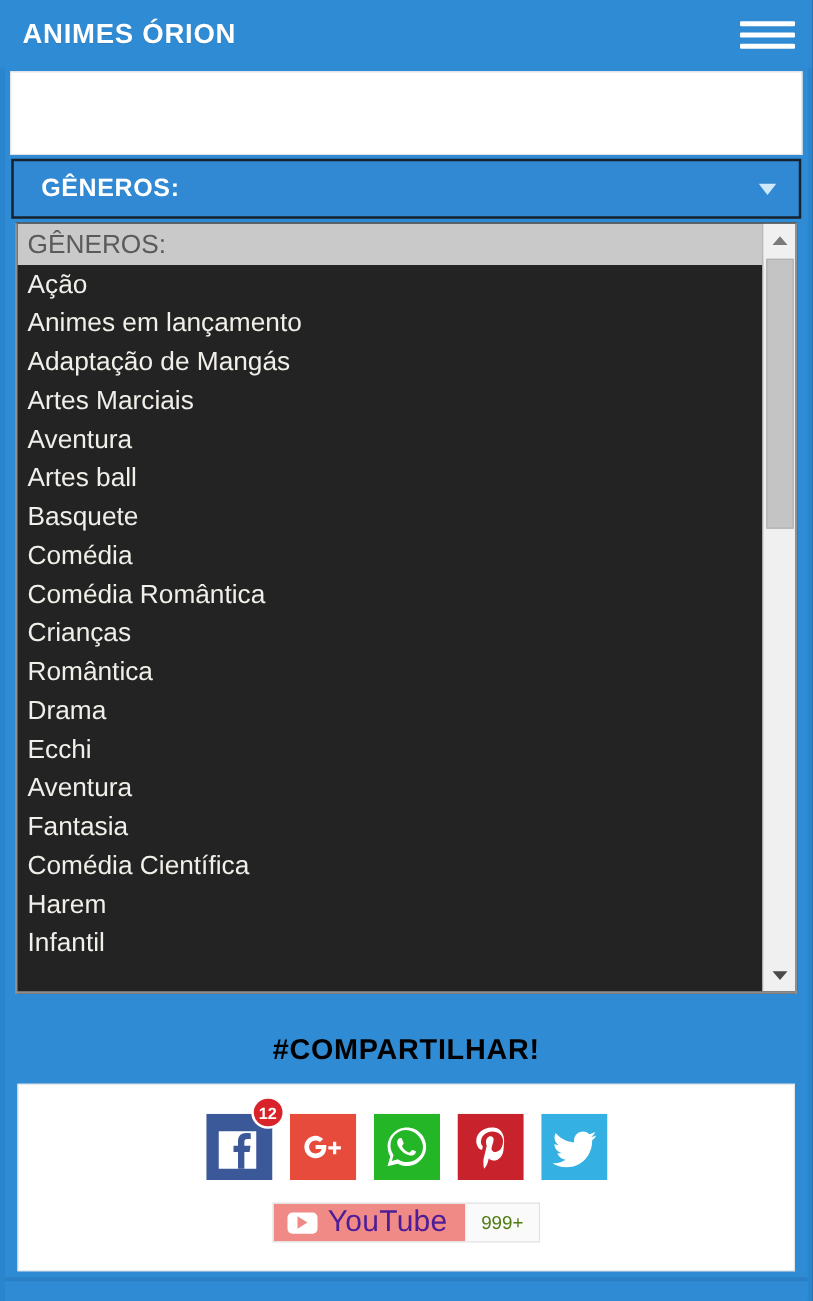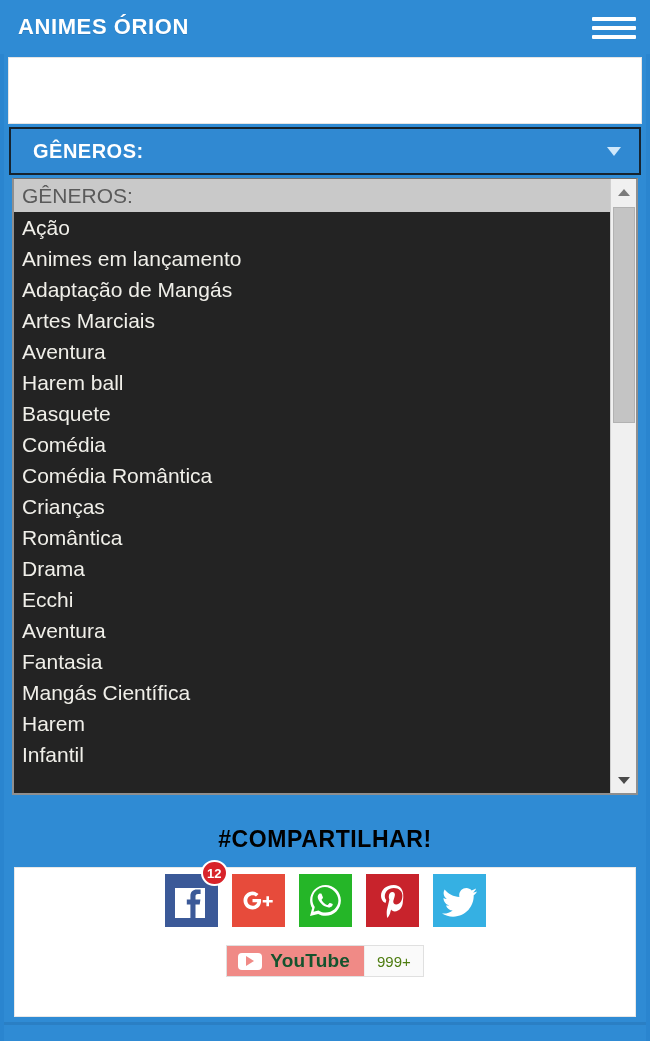--- a/index.html
+++ b/index.html
@@ -190,20 +190,21 @@
     position: absolute;
     left: 14px; top: 867px;
     width: 622px; height: 150px;
     background: #ffffff;
     border: 1px solid #e8e8e8;
     display: flex;
     flex-direction: column;
     align-items: center;
   }
   .icon-row {
+    margin-top: 17px;
     display: flex;
     gap: 14px;
     align-items: flex-start;
   }
   .sbtn {
     position: relative;
     width: 53px; height: 64px;
     display: flex; align-items: center; justify-content: center;
     cursor: pointer;
   }
@@ -243,23 +244,23 @@
     display: flex; align-items: center; justify-content: center;
   }
   .yt-play i {
     width: 0; height: 0;
     border-top: 5px solid transparent;
     border-bottom: 5px solid transparent;
     border-left: 8px solid #f08a86;
     display: block;
   }
   .yt-word {
-    color: #14532d;
-    font-size: 19px;
-    font-weight: bold;
+    color: #4c1d95;
+    font-size: 24px;
+    font-weight: normal;
     letter-spacing: .2px;
   }
   .yt-count {
     background: #fafafa;
     color: #4d7c0f;
     font-size: 15px;
     display: flex; align-items: center;
     padding: 0 12px;
     border-left: 1px solid #eee;
   }
@@ -299,31 +300,31 @@
   </div>
 
   <div class="option-list-wrap">
     <div class="option-list" id="option-list">
         <div class="option placeholder">GÊNEROS:</div>
         <div class="option">Ação</div>
         <div class="option">Animes em lançamento</div>
         <div class="option">Adaptação de Mangás</div>
         <div class="option">Artes Marciais</div>
         <div class="option">Aventura</div>
-        <div class="option">Harem ball</div>
+        <div class="option">Artes ball</div>
         <div class="option">Basquete</div>
         <div class="option">Comédia</div>
         <div class="option">Comédia Romântica</div>
         <div class="option">Crianças</div>
         <div class="option">Romântica</div>
         <div class="option">Drama</div>
         <div class="option">Ecchi</div>
         <div class="option">Aventura</div>
         <div class="option">Fantasia</div>
-        <div class="option">Mangás Científica</div>
+        <div class="option">Comédia Científica</div>
         <div class="option">Harem</div>
         <div class="option">Infantil</div>
       </div>
     <div class="sb">
       <div class="sb-btn sb-up">
         <div class="sb-arrow-up"></div>
       </div>
       <div class="sb-thumb"></div>
       <div class="sb-btn sb-down">
         <div class="sb-arrow-down"></div>

